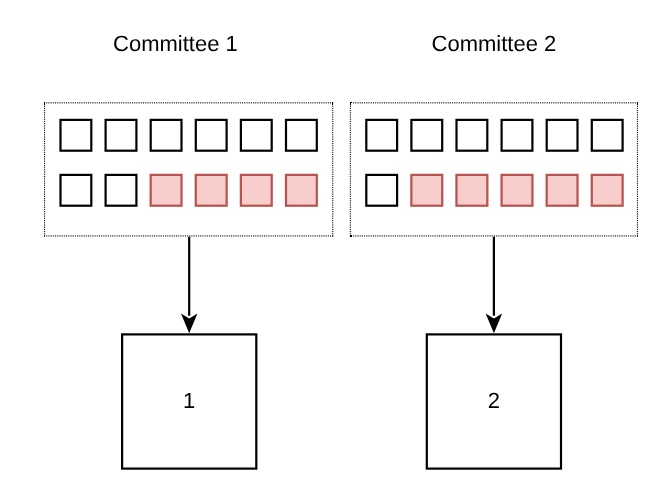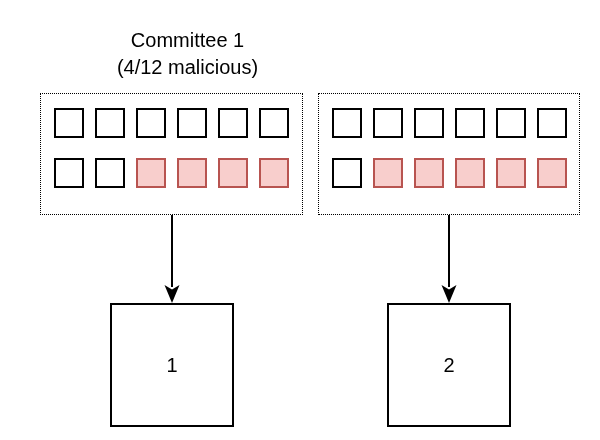--- a/index.html
+++ b/index.html
@@ -65,39 +65,38 @@
     box-sizing: border-box;
     border: 2px solid #000000;
     background: #ffffff;
     display: flex;
     align-items: center;
     justify-content: center;
     font-size: 20px;
     color: #000000;
   }
   
-  .c0 .committee-title { left: 56px; width: 263px; }
+  .c0 .committee-title { left: 28px; width: 263px; }
   .c0 .members-box     { left: 40px; width: 263px; }
   .c0 .arrow           { left: 162px; }
   .c0 .output-box      { left: 110px; }
   
   .c1 .committee-title { left: 318px; width: 262px; }
   .c1 .members-box     { left: 318px; width: 262px; }
   .c1 .arrow           { left: 439px; }
   .c1 .output-box      { left: 387px; }
 </style>
 </head>
 <body>
 
 <div id="canvas" style="--bg: #ffffff; --malicious-fill: #f8cecc; --malicious-stroke: #b85450; --honest-fill: #ffffff; --honest-stroke: #000000;">
 
   <div class="c0">
     <div class="committee-title">
       <div>Committee 1</div>
-      <div>(4/12 malicious)</div>
     </div>
     <div class="members-box">
         <div class="member-row">
           <div class="member honest"></div>
           <div class="member honest"></div>
           <div class="member honest"></div>
           <div class="member honest"></div>
           <div class="member honest"></div>
           <div class="member honest"></div>
         </div>
@@ -112,20 +111,21 @@
       </div>
     <svg class="arrow" viewBox="0 0 20 88" xmlns="http://www.w3.org/2000/svg">
       <line x1="10" y1="0" x2="10" y2="72" stroke="#000000" stroke-width="2"></line>
       <path d="M 10 88 L 2.5 70 L 10 74.5 L 17.5 70 Z" fill="#000000"></path>
     </svg>
     <div class="output-box">1</div>
   </div>
 
   <div class="c1">
     <div class="committee-title">
+      <div>Committee 2</div>
     </div>
     <div class="members-box">
         <div class="member-row">
           <div class="member honest"></div>
           <div class="member honest"></div>
           <div class="member honest"></div>
           <div class="member honest"></div>
           <div class="member honest"></div>
           <div class="member honest"></div>
         </div>

